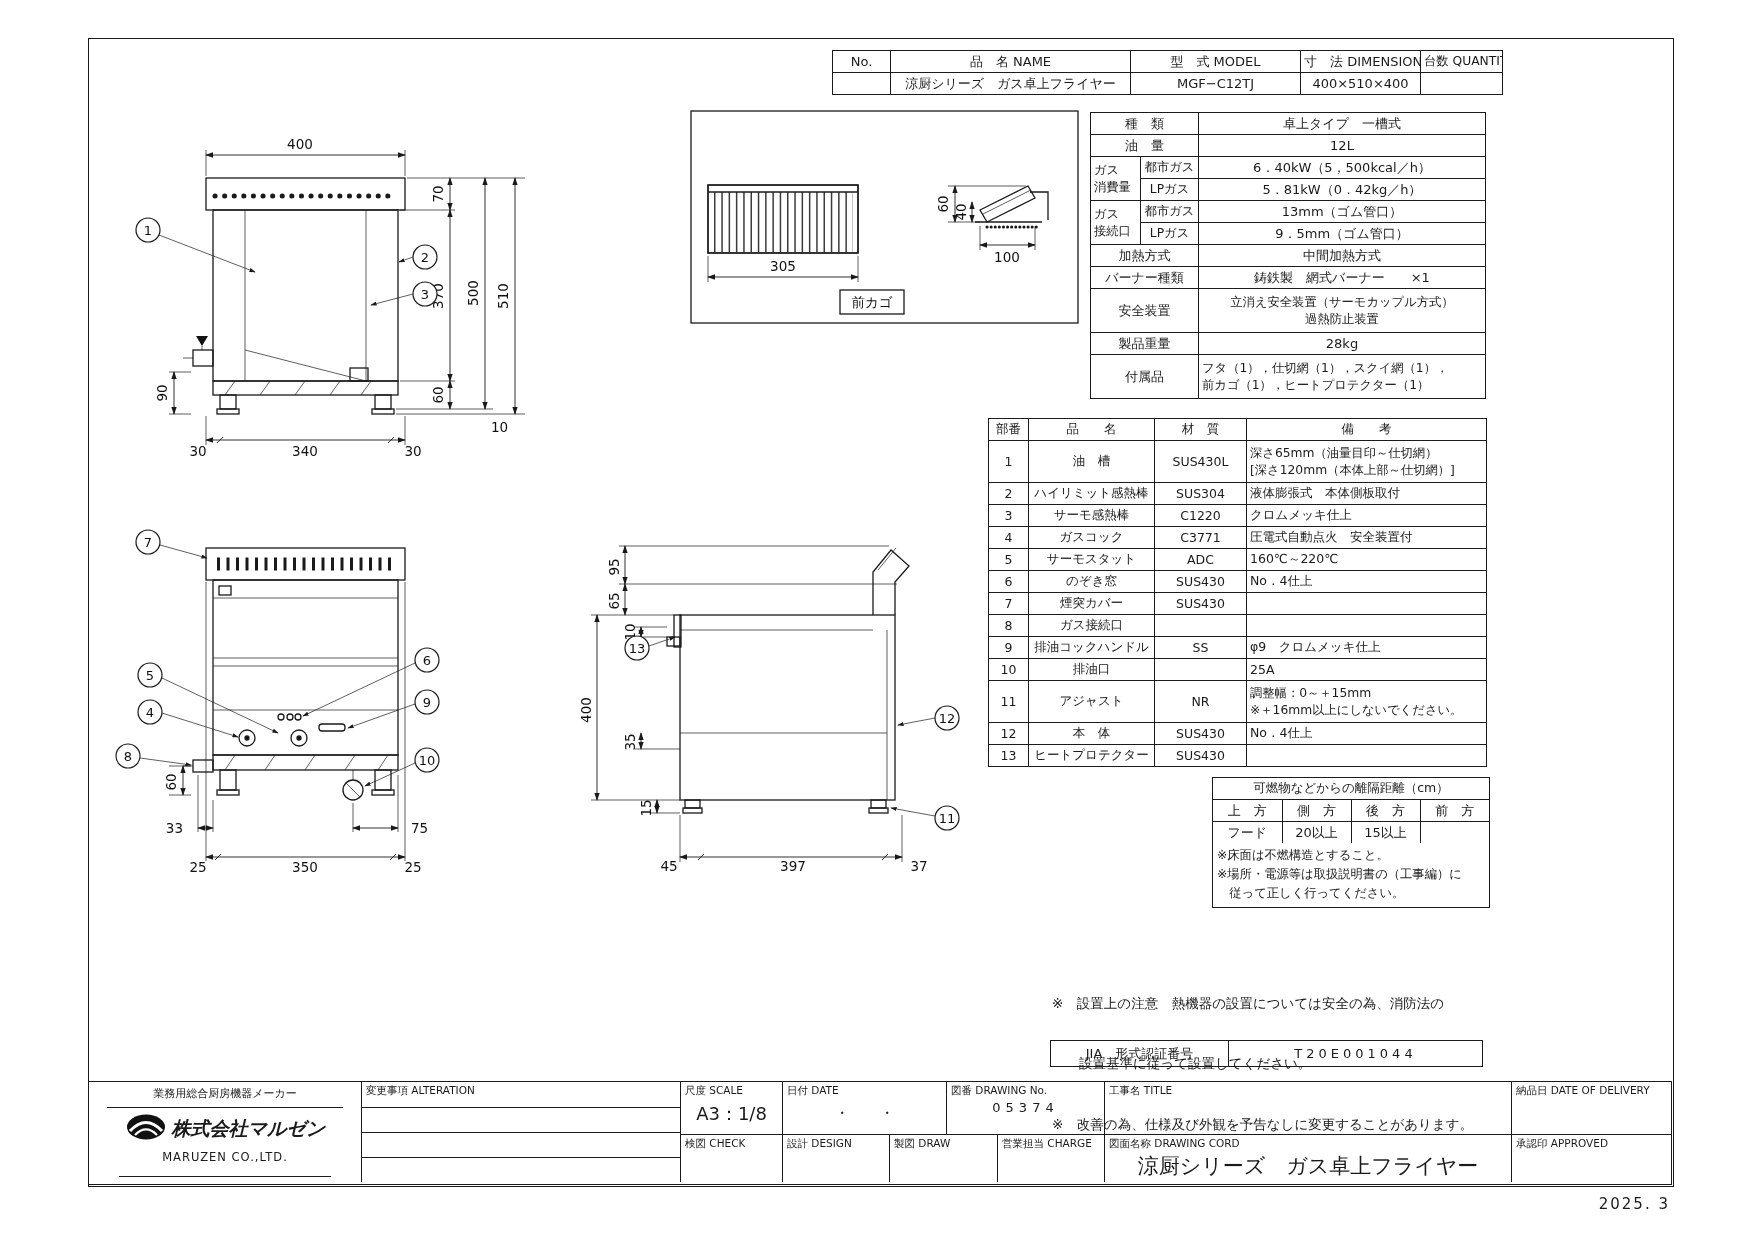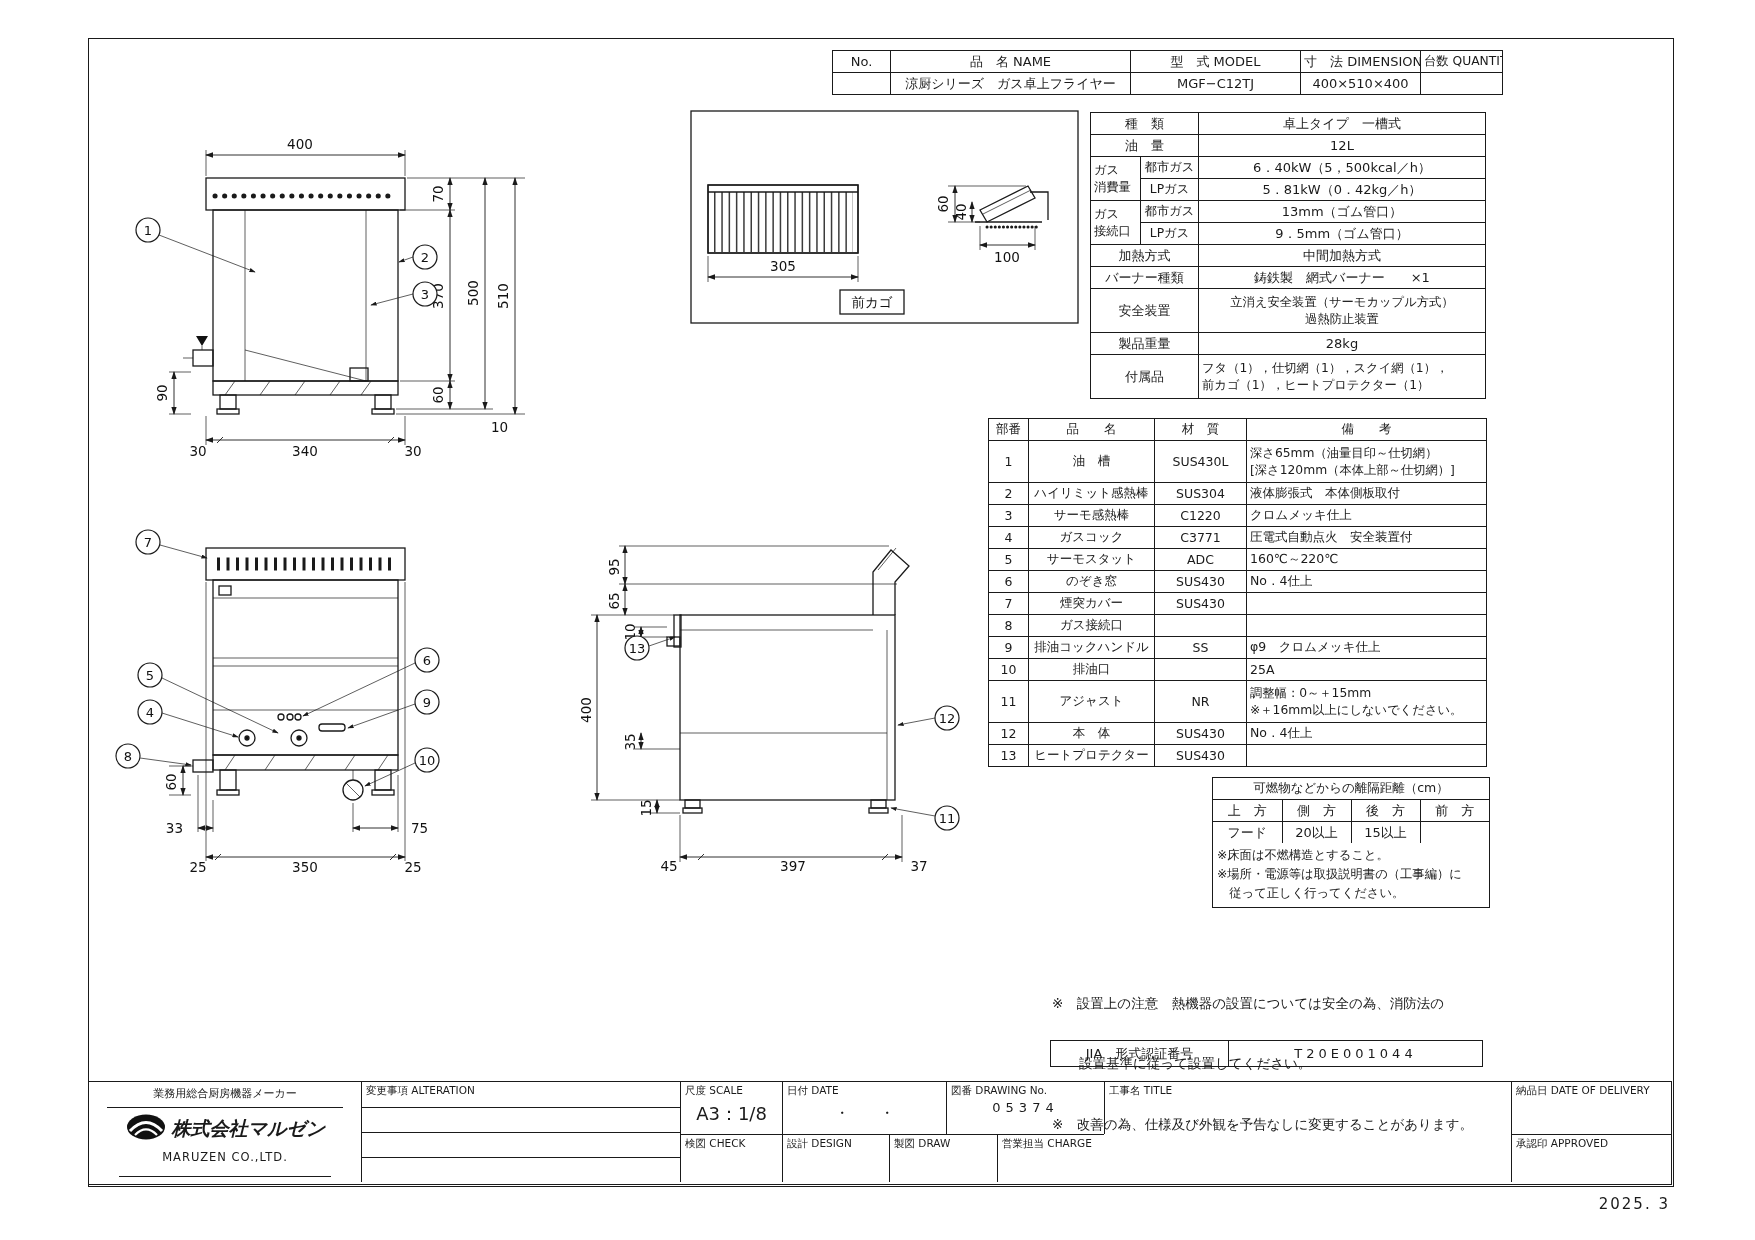--- a/index.html
+++ b/index.html
@@ -331,20 +331,24 @@
     </div>
     <div class="tbcell" style="left:693px;top:52px;width:107px;height:48.4px;border-top:1.2px solid #1a1a1a;">
       <div class="tbl">設計  DESIGN</div>
     </div>
     <div class="tbcell" style="left:800px;top:52px;width:108px;height:48.4px;border-top:1.2px solid #1a1a1a;">
       <div class="tbl">製図  DRAW</div>
     </div>
     <div class="tbcell" style="left:908px;top:52px;width:107px;height:48.4px;border-top:1.2px solid #1a1a1a;">
       <div class="tbl">営業担当 CHARGE</div>
     </div>
+    <div class="tbcell" style="left:1015px;top:52px;width:407px;height:48.4px;border-top:1.2px solid #1a1a1a;">
+      <div class="tbl">図面名称  DRAWING CORD</div>
+      <div class="tbv" style="font-size:21px;margin-top:1px;">涼厨シリーズ　ガス卓上フライヤー</div>
+    </div>
     <div class="tbcell" style="left:1422px;top:52px;width:160.4px;height:48.4px;border-top:1.2px solid #1a1a1a;">
       <div class="tbl">承認印  APPROVED</div>
     </div>
   </div>
 
   <svg class="v" style="left:95px;top:50px;" width="470" height="420" viewBox="0 0 470 420">
     <defs>
       <marker id="arF" markerWidth="9" markerHeight="6" refX="8" refY="3" orient="auto-start-reverse">
         <path d="M0,0 L9,3 L0,6 z" fill="#1a1a1a"></path>
         </marker>

